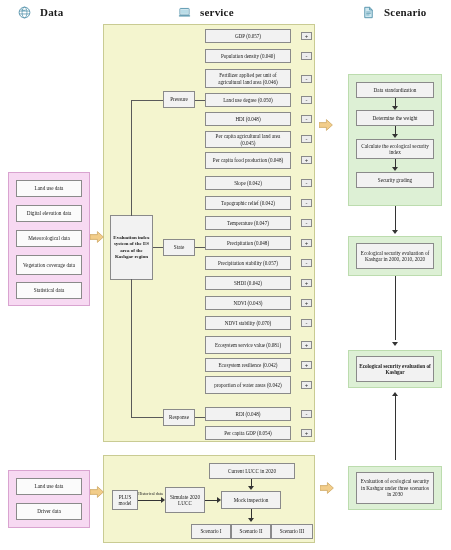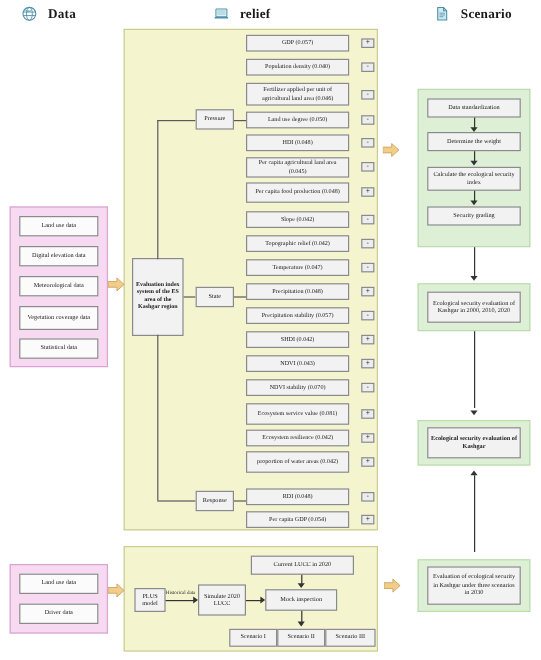--- a/index.html
+++ b/index.html
@@ -87,21 +87,21 @@
   </div>
 
   <div class="hdr" style="left:178px;top:5px;">
     <span class="ico">
       <svg viewBox="0 0 16 16" width="13" height="13">
         <rect x="2.4" y="3" width="11.2" height="8" rx="0.6" fill="none" stroke="#4d8fa8" stroke-width="1.1"></rect>
         <rect x="3.6" y="4.1" width="8.8" height="5.6" fill="#b9dce7"></rect>
         <rect x="1" y="11.4" width="14" height="1.5" rx=".6" fill="#4d8fa8"></rect>
       </svg>
     </span>
-    <span class="lbl">relief</span>
+    <span class="lbl">service</span>
   </div>
 
   <div class="hdr" style="left:362px;top:5px;">
     <span class="ico">
       <svg viewBox="0 0 16 16" width="13" height="13">
         <path d="M3.4 1.6h6l3.2 3.2v9.6H3.4z" fill="#cfe8f0" stroke="#4d8fa8" stroke-width="1.1"></path>
         <path d="M9.4 1.6v3.2h3.2" fill="none" stroke="#4d8fa8" stroke-width="1.1"></path>
         <path d="M5.2 7.4h5.6M5.2 9.2h5.6M5.2 11h4" stroke="#4d8fa8" stroke-width=".8"></path>
       </svg>
     </span>

